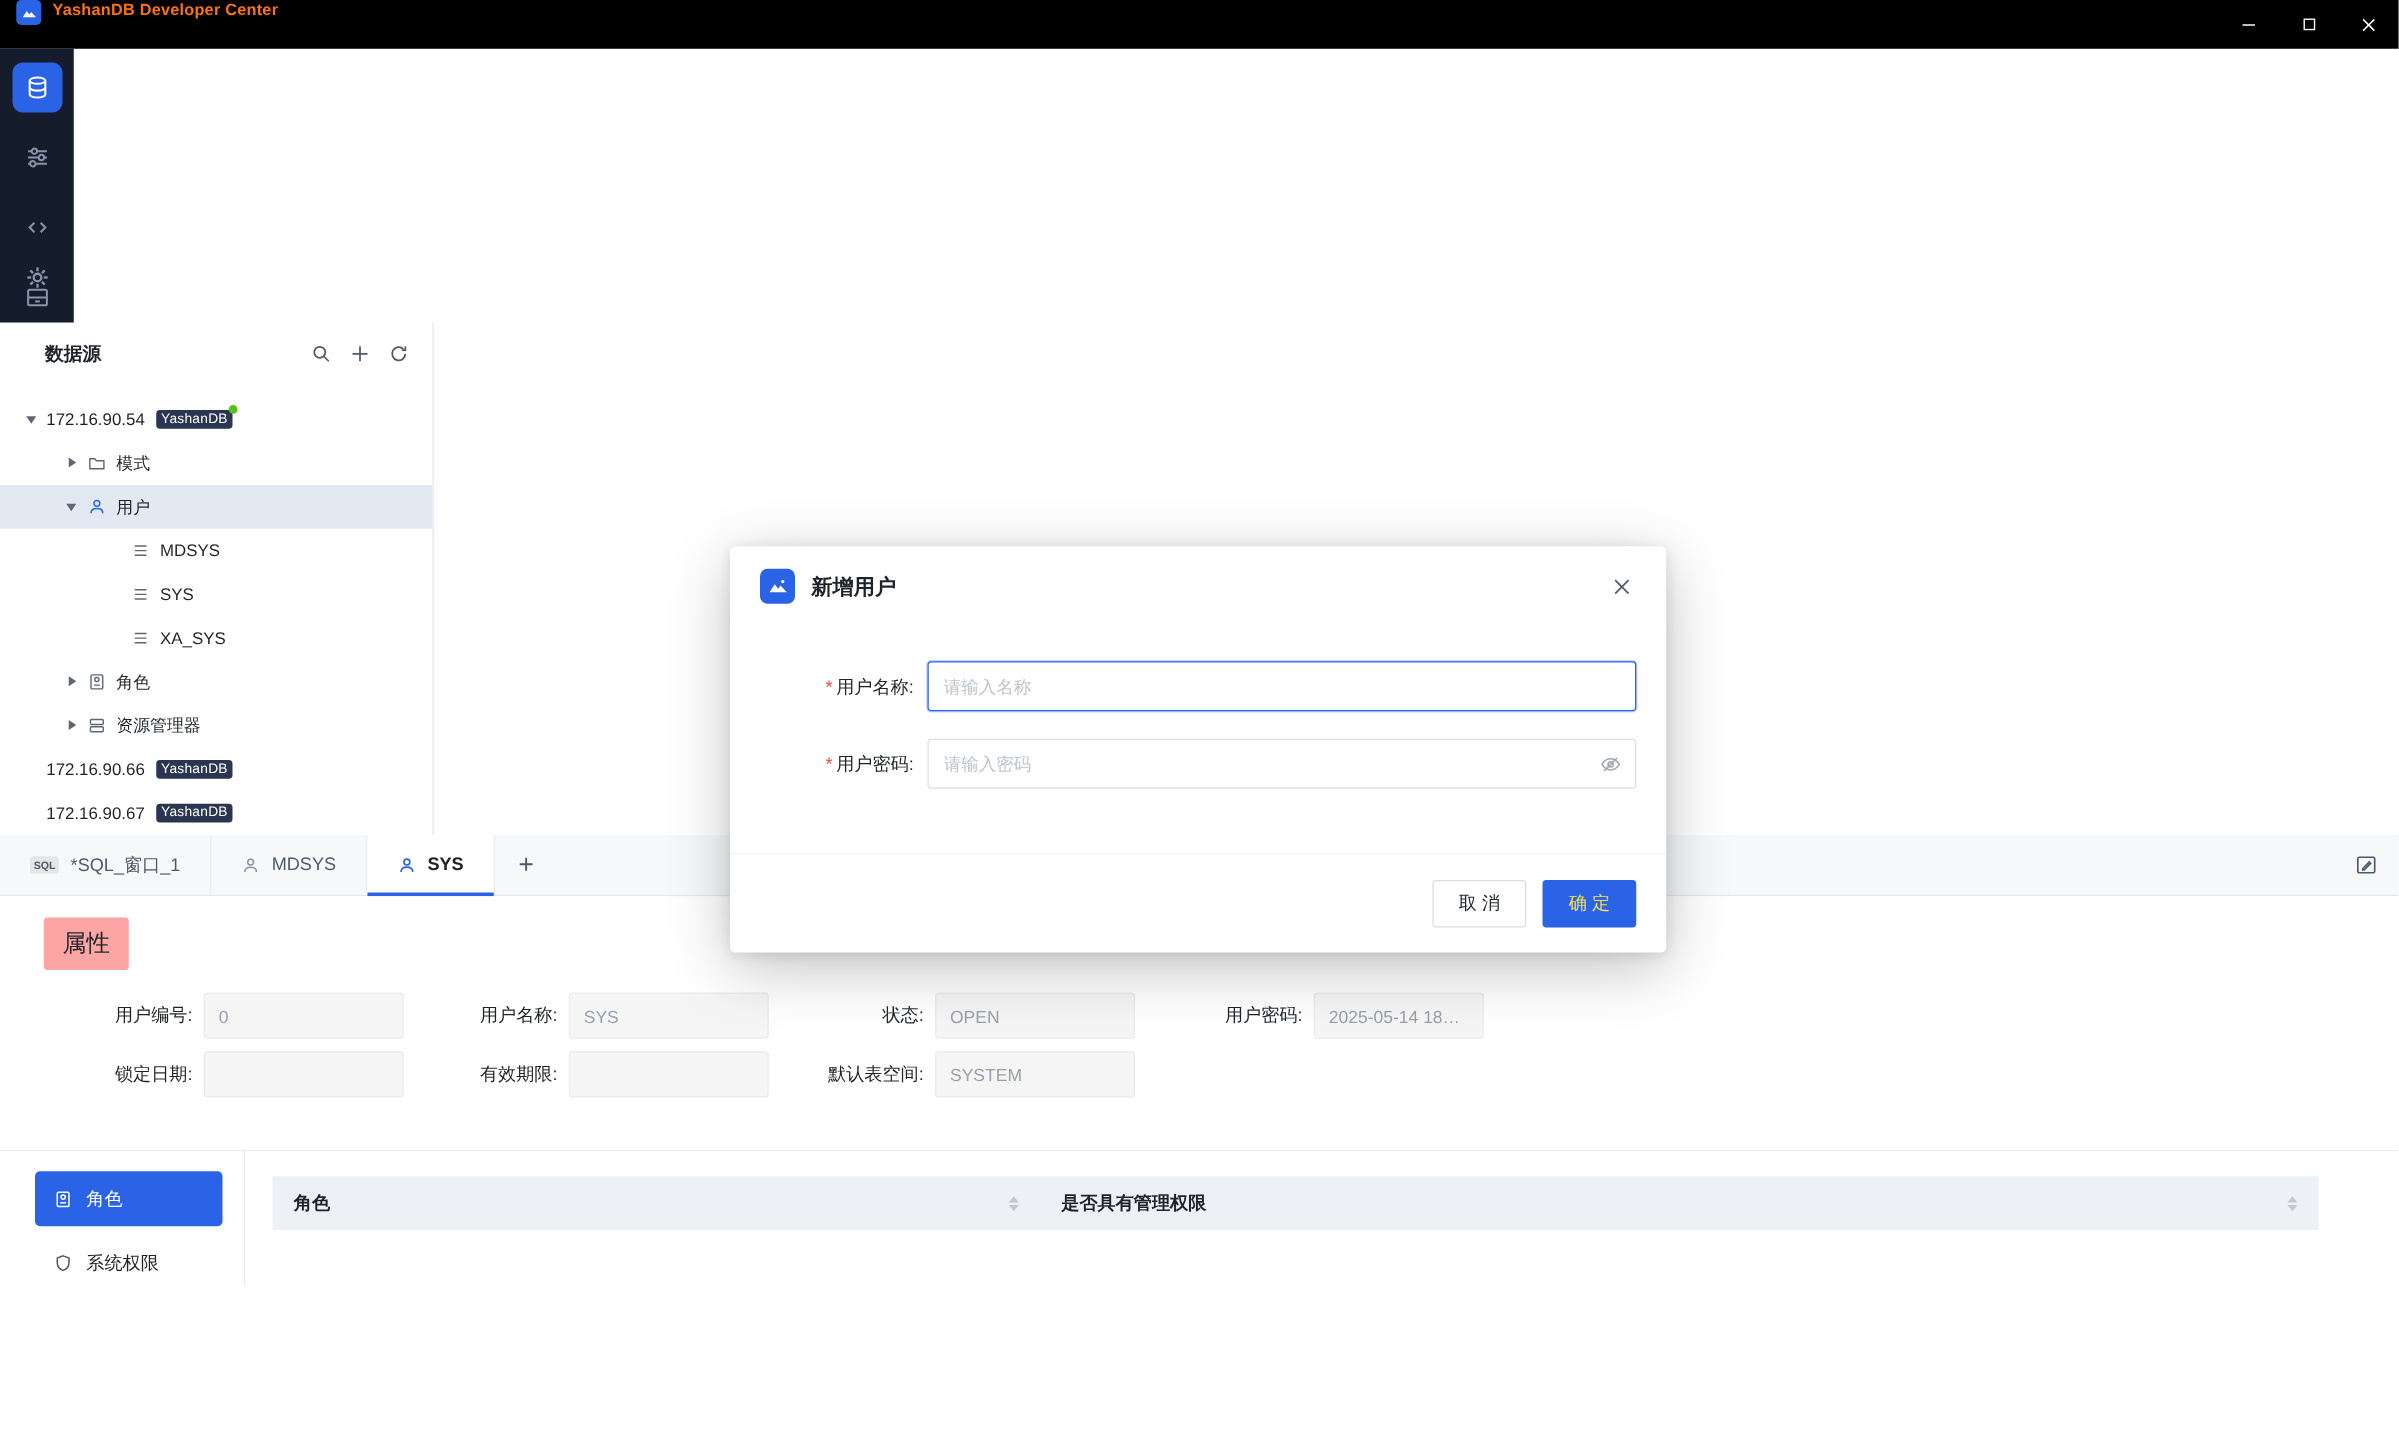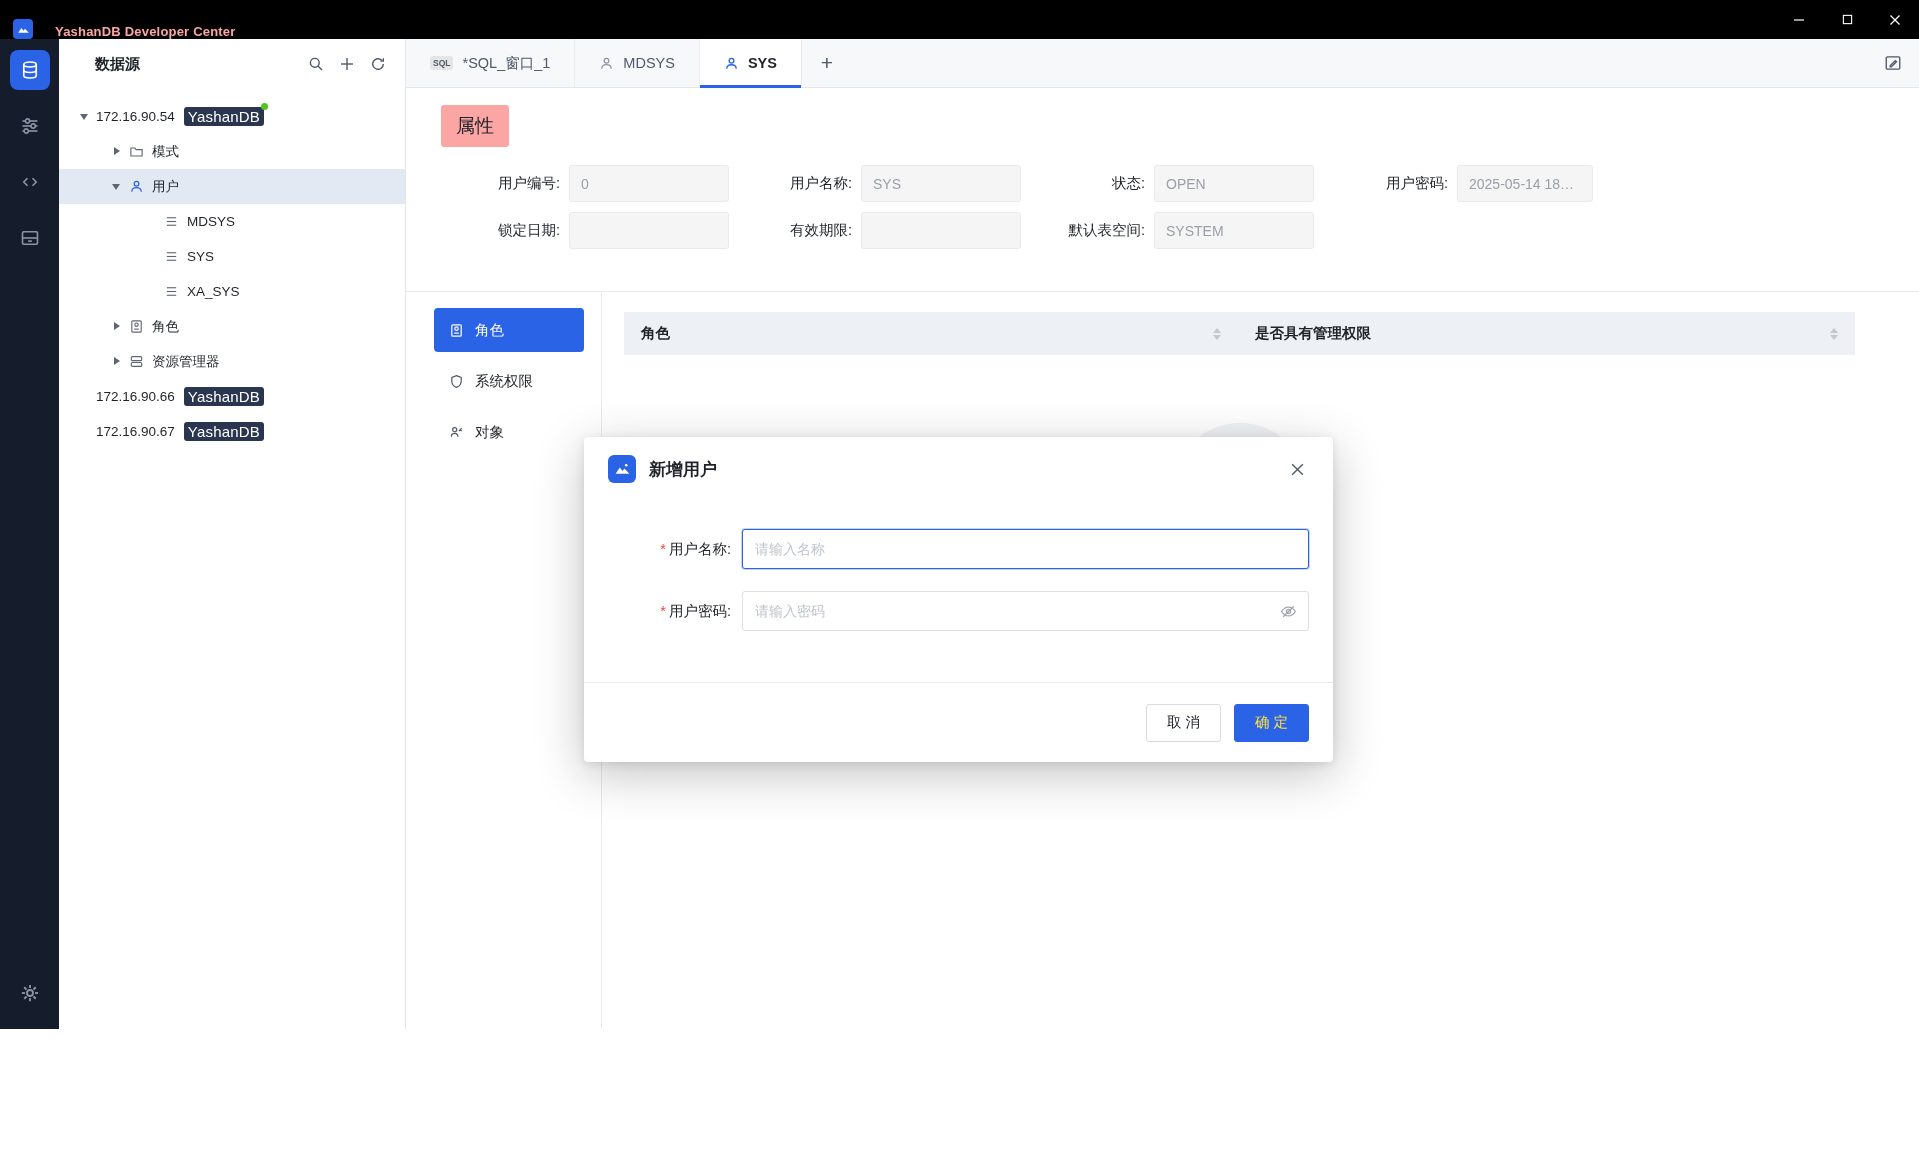--- a/index.html
+++ b/index.html
@@ -4,28 +4,28 @@
 <style>
   * { box-sizing: border-box; margin: 0; padding: 0; }
   html,body { width:1919px; height:1162px; }
   body {
     font-family: "Liberation Sans", sans-serif;
     background:#fff; overflow:hidden; position:relative;
     color:#1f2329;
   }
 
   
-  .titlebar{height:39px;background:var(--titlebar,#000);display:flex;align-items:flex-end;color:#fca5a5;gap:13px;}
+  .titlebar{height:39px;background:var(--titlebar,#000);display:flex;align-items:flex-start;color:#f97316;}
   .app-logo{width:20px;height:20px;border-radius:4px;background:var(--accent,#2b63e6);margin:0 9px 0 13px;display:flex;align-items:center;justify-content:center;}
   .app-title{font-size:13px;font-weight:700;letter-spacing:.2px;}
   .win-controls{margin-left:auto;display:flex;height:100%;}
   .win-btn{width:48px;height:100%;display:flex;align-items:center;justify-content:center;cursor:pointer;}
 
   
-  .app{display:flex;height:990px;}
+  .app{display:flex;height:990px;flex-direction:column;}
 
   
   .rail{width:59px;background:var(--rail,#151c2c);display:flex;flex-direction:column;align-items:center;padding-top:11px;gap:16px;position:relative;flex:none;}
   .rail-item{width:40px;height:40px;border-radius:8px;display:flex;align-items:center;justify-content:center;cursor:pointer;}
   .rail-item.active{background:var(--accent,#2b63e6);}
   .rail-bottom{position:absolute;bottom:16px;left:0;width:100%;display:flex;justify-content:center;}
 
   
   .sidebar{width:347px;background:#fff;border-right:1px solid #e5e6eb;display:flex;flex-direction:column;flex:none;}
   .sidebar-header{height:50px;display:flex;align-items:center;padding:0 18px 0 36px;}
@@ -36,21 +36,21 @@
   .tree{padding-top:10px;}
   .tree-row{height:35px;display:flex;align-items:center;font-size:13.5px;cursor:pointer;}
   .tree-row.selected{background:var(--selected-row,#e3e9f3);}
   .lvl0{padding-left:21px;} .lvl1{padding-left:53px;} .lvl2{padding-left:104px;}
   .caret{width:9px;height:9px;margin-right:7px;flex:none;position:relative;}
   .caret.down::before{content:"";position:absolute;left:0;top:2px;border-left:4.5px solid transparent;border-right:4.5px solid transparent;border-top:6px solid #5f6673;}
   .caret.right::before{content:"";position:absolute;left:2px;top:0;border-top:4.5px solid transparent;border-bottom:4.5px solid transparent;border-left:6px solid #5f6673;}
   .caret.spacer::before{content:none;}
   .tree-icon{width:16px;height:16px;margin-right:8px;display:flex;align-items:center;justify-content:center;flex:none;}
   .badge-wrap{position:relative;margin-left:9px;display:inline-flex;}
-  .badge{background:#2a3550;color:#fff;font-size:15px;line-height:1;padding:2px 4px;border-radius:3px;letter-spacing:.2px;}
+  .badge{background:#2a3550;color:#fff;font-size:11px;line-height:1;padding:2px 4px;border-radius:3px;letter-spacing:.2px;}
   .online-dot{position:absolute;right:-4px;top:-4px;width:7px;height:7px;border-radius:50%;background:var(--online,#52c41a);}
 
   
   .content{flex:1;display:flex;flex-direction:column;min-width:0;background:#fff;}
   .tabbar{height:49px;background:#f7f8fa;border-bottom:1px solid #e5e6eb;display:flex;align-items:stretch;}
   .tab{display:flex;align-items:center;gap:9px;padding:0 24px;font-size:14.5px;color:#4e5969;border-right:1px solid #ececf0;position:relative;cursor:pointer;white-space:nowrap;}
   .tab.active{background:#fff;color:#1f2329;font-weight:700;}
   .tab.active::after{content:"";position:absolute;left:0;right:0;bottom:-1px;height:3px;background:var(--accent,#2b63e6);}
   .sql-chip{background:#e5e5e5;color:#4e5969;font-size:8.5px;font-weight:700;padding:3px 3px;border-radius:3px;line-height:1;}
   .tab-add{width:50px;display:flex;align-items:center;justify-content:center;color:#4e5969;font-size:21px;cursor:pointer;}

